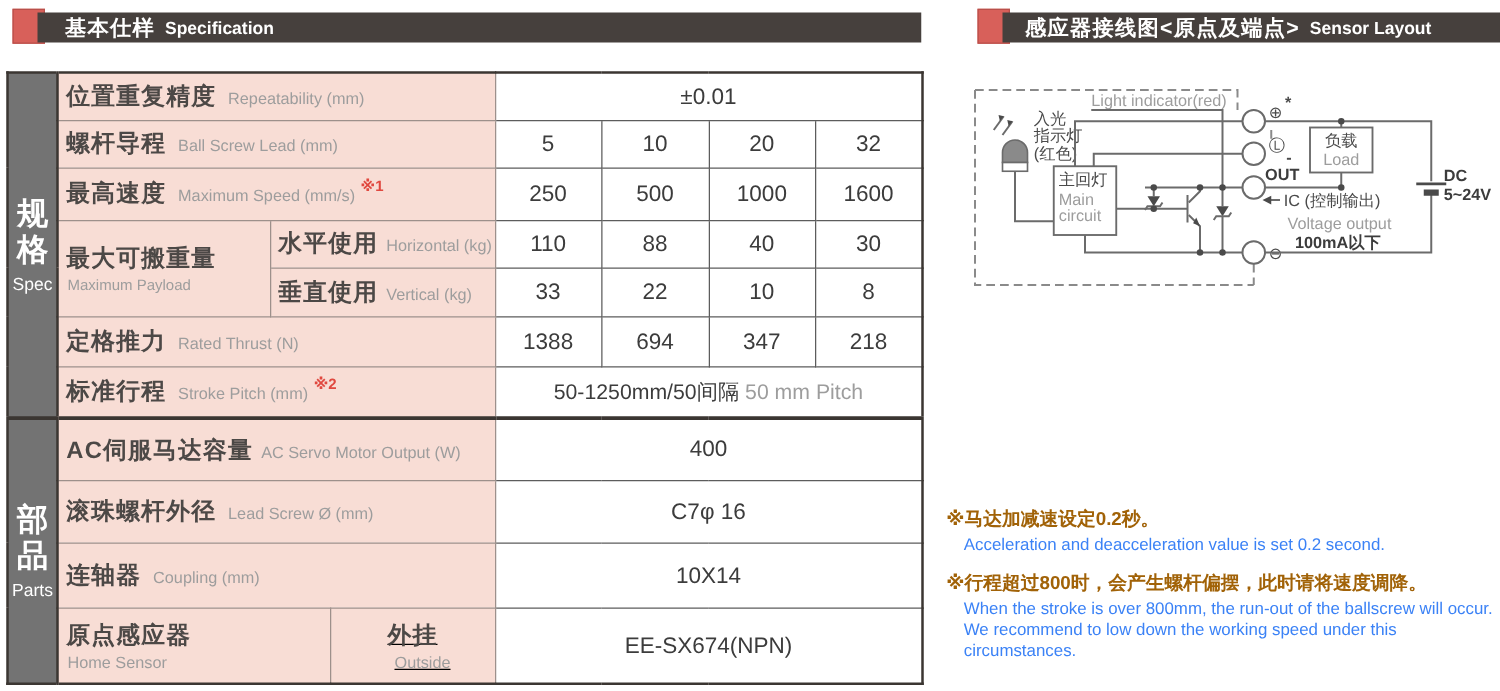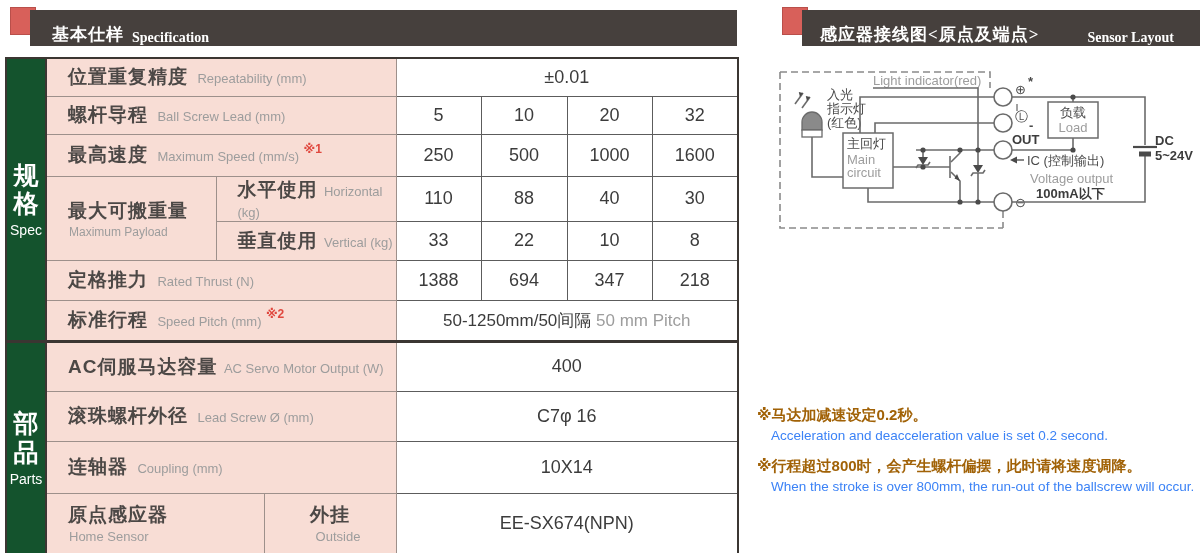--- a/index.html
+++ b/index.html
@@ -1,47 +1,47 @@
 <!DOCTYPE html>
 <html><head>
 <meta charset="utf-8">
 <style>
   * { margin:0; padding:0; box-sizing:border-box; }
   html,body { width:1200px; height:553px; background:#fff;
     font-family:"Liberation Sans","DejaVu Sans",sans-serif; }
   .page { position:relative; width:1200px; height:553px; background:#fff; overflow:hidden; }
 
   
-  .hbar { position:absolute; height:36px; background:#46403d; display:flex; align-items:flex-end;font-family:Liberation Serif, serif; }
+  .hbar { position:absolute; height:24px; background:#46403d; display:flex; align-items:center; }
   .hbar-left  { left:30px; top:10px; width:707px; padding-left:22px; }
-  .hbar-right { left:802px; top:10px; width:398px; padding-left:18px;gap:40px; }
+  .hbar-right { left:802px; top:10px; width:398px; padding-left:18px; }
   .hsq { position:absolute; width:26px; height:28px; background:#d8605a; border:1px solid #b94f4a; }
   .hsq-left  { left:10px;  top:7px; }
   .hsq-right { left:782px; top:7px; }
   .hbar .zh-title { color:#fff; font-size:17px; font-weight:700; letter-spacing:1px; }
   .hbar .en-title { color:#fff; font-size:14px; font-weight:700; margin-left:8px; }
 
   
   table.spec { position:absolute; left:5px; top:57px; border-collapse:collapse; table-layout:fixed;
     border:2px solid #3b3632; }
   table.spec td { vertical-align:middle; }
-  td.sec { background:#14532d; color:#fff; text-align:center;
+  td.sec { background:#737373; color:#fff; text-align:center;
     border:1px solid #3b3632; border-right:2px solid #3b3632; }
   .sec-zh { font-size:25px; font-weight:700; width:1.15em; margin:0 auto; line-height:1.15;
     word-break:break-all; }
   .sec-en { font-size:14px; margin-top:4px; }
-  td.lab { background:#f8ddd5; border:1px solid #9d908b; padding-left:21px; }
+  td.lab { background:#f8ddd5; border:1px solid #9d908b; padding-left:6px; }
   td.val { background:#fff; border:1px solid #5c5c5c; text-align:center;
     font-size:18px; color:#3c3c3c; }
   td.divider-top { border-top:3px solid #3b3632; }
   .zh { font-size:19px; color:#4c4846; font-weight:600; letter-spacing:1px; }
   .en { font-size:13px; color:#9d9d9d; margin-left:5px; }
   .sup { color:#e0483f; font-size:12px; font-weight:700; position:relative; top:-8px; }
   .stack .en { display:block; margin-left:1px; margin-top:1px; }
-  td.center-cell { text-align:center; padding-left:0; }
+  td.center-cell { text-align:center; padding-left:0;text-decoration:underline; }
   .val-gray { color:#9d9d9d; }
 
   
   .notes { position:absolute; left:757px; top:406px; width:443px; }
   .note-zh { color:#a16207; font-size:15px; font-weight:700; margin-bottom:3px; }
   .note-en { color:#3b82f6; font-size:13.5px; margin-left:14px; line-height:1.25; }
   .note-block { margin-bottom:12px; }
 
   
   .diagram { position:absolute; left:770px; top:52px; width:430px; height:185px; }
@@ -143,21 +143,21 @@
         <span class="en">Rated Thrust (N)</span>
       </td>
       <td class="val">1388</td>
       <td class="val">694</td>
       <td class="val">347</td>
       <td class="val">218</td>
     </tr>
     <tr style="height:41px">
       <td class="lab" colspan="3">
         <span class="zh">标准行程</span>
-        <span class="en">Speed Pitch (mm)</span>
+        <span class="en">Stroke Pitch (mm)</span>
         <span class="sup">※2</span>
       </td>
       <td class="val" colspan="4" style="font-size:17px">
         <span>50-1250mm/50间隔</span>
         <span class="val-gray">50 mm Pitch</span>
       </td>
     </tr>
     <tr style="height:50px">
       <td class="sec divider-top" rowspan="4">
         <div class="sec-zh">部品</div>
@@ -283,16 +283,17 @@
   </svg>
 
   <div class="notes">
     <div class="note-block">
       <div class="note-zh">※马达加减速设定0.2秒。</div>
       <div class="note-en">Acceleration and deacceleration value is set 0.2 second.</div>
     </div>
     <div class="note-block">
       <div class="note-zh">※行程超过800时，会产生螺杆偏摆，此时请将速度调降。</div>
       <div class="note-en">When the stroke is over 800mm, the run-out of the ballscrew will occur.</div>
+      <div class="note-en">We recommend to low down the working speed under this circumstances.</div>
     </div>
   </div>
 
 </div>
 
 </body></html>

